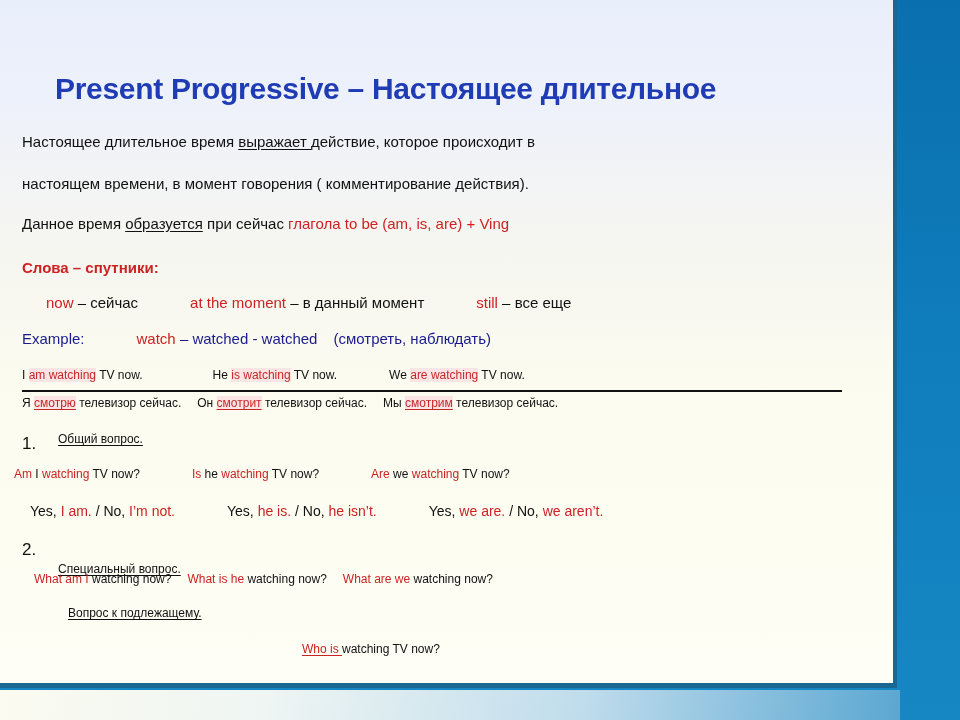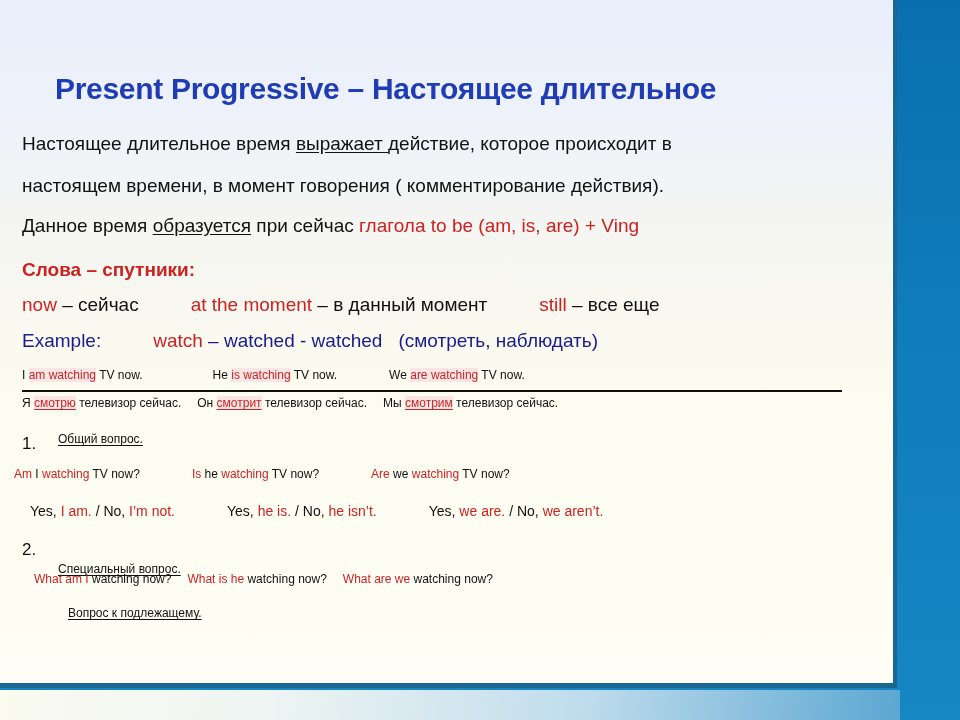--- a/index.html
+++ b/index.html
@@ -67,21 +67,21 @@
     white-space: nowrap;
   }
 
   .line {
     position: absolute;
     left: 22px;
     white-space: nowrap;
     color: #111111;
   }
 
-  .body-lg { font-size: 19px; }
+  .body-lg { font-size: 15px; }
   .body-md { font-size: 12px; }
   .body-sm { font-size: 14px; }
   .body-xs { font-size: 12px; }
 
   .red    { color: #cc2222; }
   .navy   { color: #1b1b8e; }
   .black  { color: #111111; }
 
   .u      { text-decoration: underline; text-underline-offset: 2px; }
 
@@ -134,21 +134,21 @@
       </div>
 
       <div class="line body-lg" style="top:175px;">настоящем времени, в момент говорения ( комментирование действия).</div>
 
       <div class="line body-lg" style="top:215px;">
         <span>Данное время </span><span class="u">образуется</span><span> при сейчас </span><span class="red">глагола to be (am, is, are) + Ving</span>
       </div>
 
       <div class="line body-lg red" style="top:259px;font-weight:bold;">Слова – спутники:</div>
 
-      <div class="line body-lg" style="top:294px;">
+      <div class="line body-lg" style="top:294px;margin-left:24px;">
         <span class="red">now</span><span class="black"> – </span><span class="black">сейчас</span><span class="sp-lg"></span><span class="red">at the moment</span><span class="black"> – </span><span class="black">в данный момент</span><span class="sp-lg"></span><span class="red">still</span><span class="black"> – </span><span class="black">все еще</span>
       </div>
 
       <div class="line body-lg" style="top:330px;">
         <span class="navy">Example:</span><span class="sp-lg"></span><span class="red">watch</span><span class="navy"> – watched - watched</span><span class="sp-sm"></span><span class="navy">(смотреть, наблюдать)</span>
       </div>
 
       <div class="line body-md" style="top:368px;">
         <span class="black">I </span><span class="hl">am watching</span><span class="black"> TV now.</span><span class="sp-xl"></span><span class="black">He </span><span class="hl">is watching</span><span class="black"> TV now.</span><span class="sp-lg"></span><span class="black">We </span><span class="hl">are watching</span><span class="black"> TV now.</span>
       </div>
@@ -171,16 +171,19 @@
 
       <div class="num" style="top:540px;">2.</div>
       <div class="line body-md u" style="top:538px; left:58px;margin-top:24px;">Специальный вопрос.</div>
 
       <div class="line body-md" style="top:572px; left:34px;">
         <span class="red">What am I</span><span class="black"> watching now?</span><span class="sp-sm"></span><span class="red">What is he</span><span class="black"> watching now?</span><span class="sp-sm"></span><span class="red">What are we</span><span class="black"> watching now?</span>
       </div>
 
       <div class="line body-md u" style="top:606px; left:68px;">Вопрос к подлежащему.</div>
 
+      <div class="line body-md" style="top:642px; left:302px;">
+        <span class="red u">Who is </span><span class="black">watching TV now?</span>
+      </div>
 
     </div>
   </div>
 </div>
 
 </body></html>

